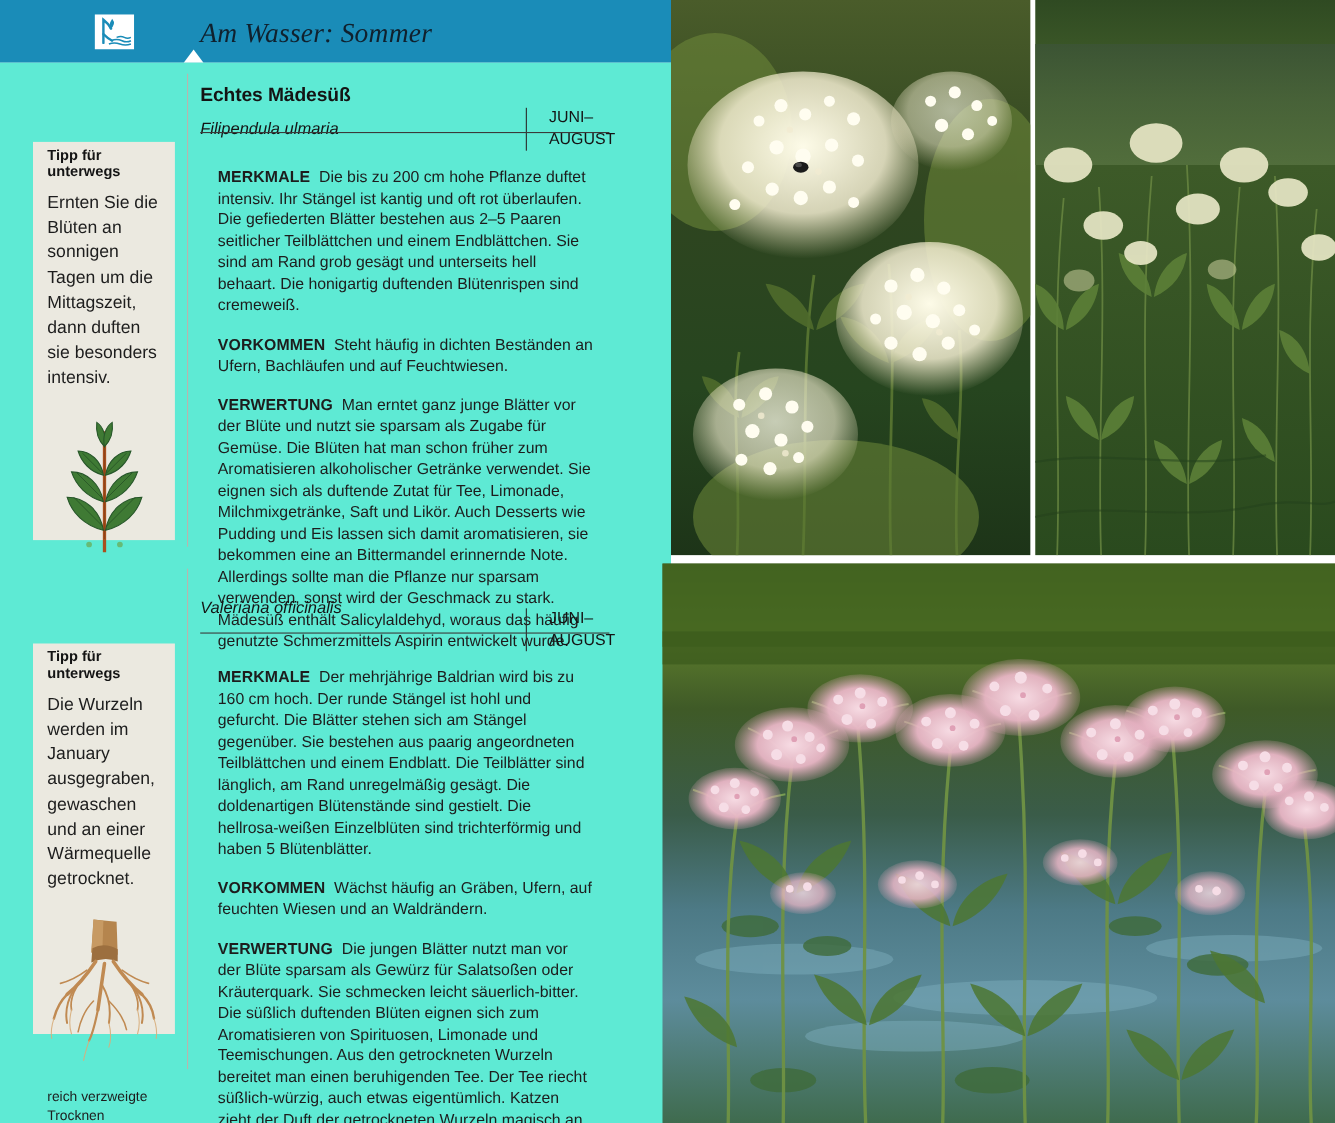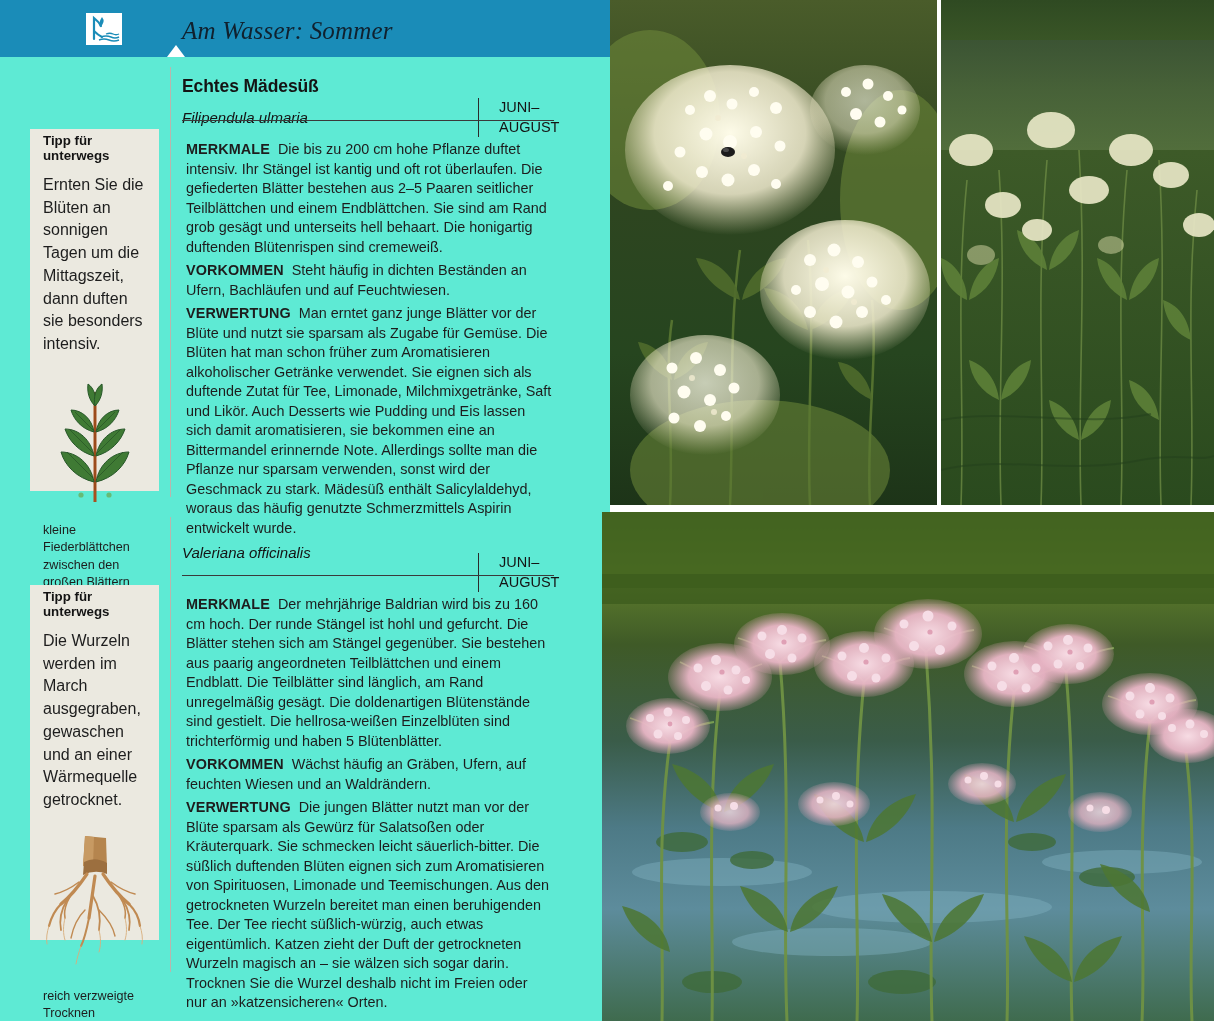--- a/index.html
+++ b/index.html
@@ -55,21 +55,21 @@
     border-left:1.5px solid #2b2b2b;padding-left:20px;
     font-size:14.5px;line-height:1.35;color:#141414;margin-top:24px;
   }
 
   
   .copy{
     position:absolute;left:182px;width:374px;
     font-size:14.4px;line-height:1.355;color:#1d1d1d;
     text-align:left;
   }
-  .copy p{margin:4px;}
+  .copy p{margin:16px;}
   .lbl{font-weight:bold;letter-spacing:.1px;}
 
   
   .tipbox{
     position:absolute;left:30px;width:129px;
     background:#ebe9e0;
     padding:4px 13px 12px 13px;
     box-sizing:border-box;
   }
   .tip-title{
@@ -157,41 +157,40 @@
             <path d="M73 60 L50 83"></path>
           <path d="M28 42 L46 60"></path>
             <path d="M68 42 L50 60"></path>
         </g>
         <g fill="#6aa84f" opacity=".7">
           <circle cx="34" cy="125" r="2.6"></circle>
             <circle cx="62" cy="125" r="2.6"></circle>
         </g>
       </svg>
     </div>
-    <div class="tip-caption">kleine Fiederblättchen zwischen den großen Blättern</div>
   </div>
 
   <div class="entry-head" style="top:474px;">
     <div class="entry-latin">Valeriana officinalis</div>
     <div class="entry-season">
       <div>JUNI–</div>
       <div>AUGUST</div>
     </div>
     <div class="entry-rule"></div>
   </div>
 
   <div class="copy" style="top:534px;">
     <p><span class="lbl">MERKMALE</span>&nbsp; <span>Der mehrjährige Baldrian wird bis zu 160 cm hoch. Der runde Stängel ist hohl und gefurcht. Die Blätter stehen sich am Stängel gegenüber. Sie bestehen aus paarig angeordneten Teilblättchen und einem Endblatt. Die Teilblätter sind länglich, am Rand unregelmäßig gesägt. Die doldenartigen Blütenstände sind gestielt. Die hellrosa-weißen Einzelblüten sind trichterförmig und haben 5 Blütenblätter.</span></p>
     <p><span class="lbl">VORKOMMEN</span>&nbsp; <span>Wächst häufig an Gräben, Ufern, auf feuchten Wiesen und an Waldrändern.</span></p>
     <p><span class="lbl">VERWERTUNG</span>&nbsp; <span>Die jungen Blätter nutzt man vor der Blüte sparsam als Gewürz für Salatsoßen oder Kräuterquark. Sie schmecken leicht säuerlich-bitter. Die süßlich duftenden Blüten eignen sich zum Aromatisieren von Spirituosen, Limonade und Teemischungen. Aus den getrockneten Wurzeln bereitet man einen beruhigenden Tee. Der Tee riecht süßlich-würzig, auch etwas eigentümlich. Katzen zieht der Duft der getrockneten Wurzeln magisch an – sie wälzen sich sogar darin. Trocknen Sie die Wurzel deshalb nicht im Freien oder nur an »katzensicheren« Orten.</span></p>
   </div>
 
   <div class="tipbox" style="top:528px;height:355px;">
     <div class="tip-title">Tipp für unterwegs</div>
-    <div class="tip-text">Die Wurzeln werden im March ausgegraben, gewaschen und an einer Wärmequelle getrocknet.</div>
+    <div class="tip-text">Die Wurzeln werden im January ausgegraben, gewaschen und an einer Wärmequelle getrocknet.</div>
     <div class="tip-figure">
       <svg width="104" height="150" viewBox="0 0 104 150">
         <path d="M42 10 L40 40 L64 42 L63 12 Z" fill="#b5854e"></path>
         <path d="M42 10 L40 40 L50 41 L51 11 Z" fill="#c79a63"></path>
         <path d="M41 36 Q52 30 64 37 L64 48 Q52 43 40 49 Z" fill="#9c6f3f"></path>
         <g stroke="#c08a52" fill="none" stroke-linecap="round">
           <path d="M44 48 C36 60 28 70 18 78" stroke-width="3.2"></path>
           <path d="M18 78 C12 84 8 92 6 100" stroke-width="2.2"></path>
           <path d="M24 74 C18 84 16 94 18 104" stroke-width="1.8"></path>
           <path d="M33 62 C26 70 20 82 22 92" stroke-width="1.6"></path>

